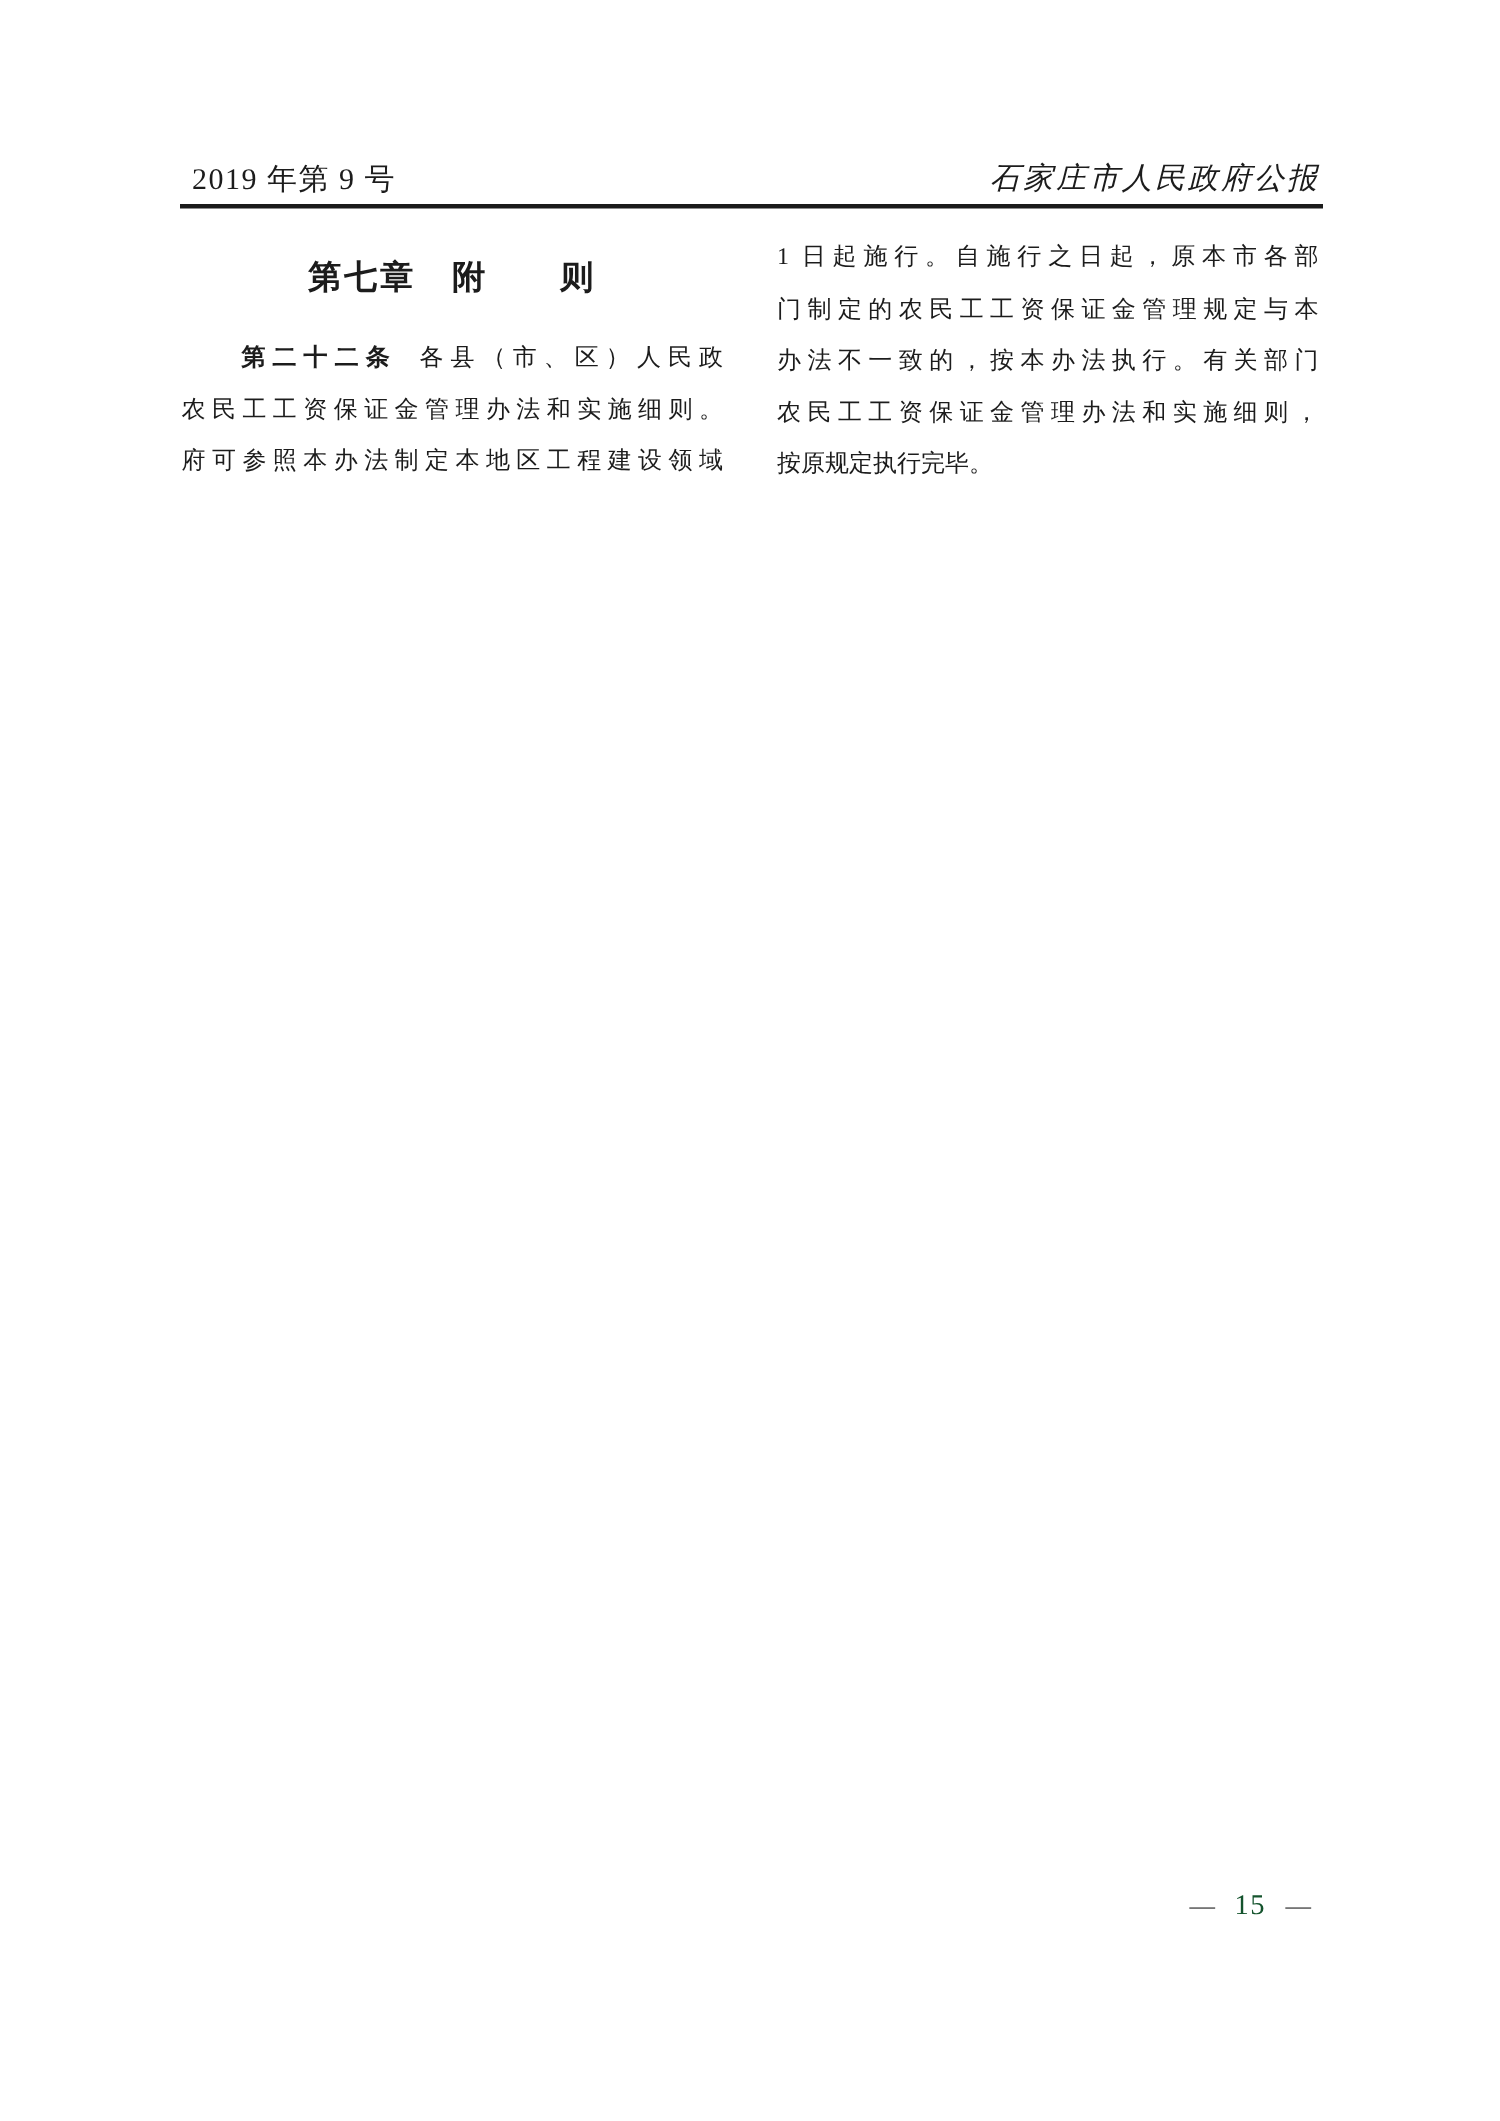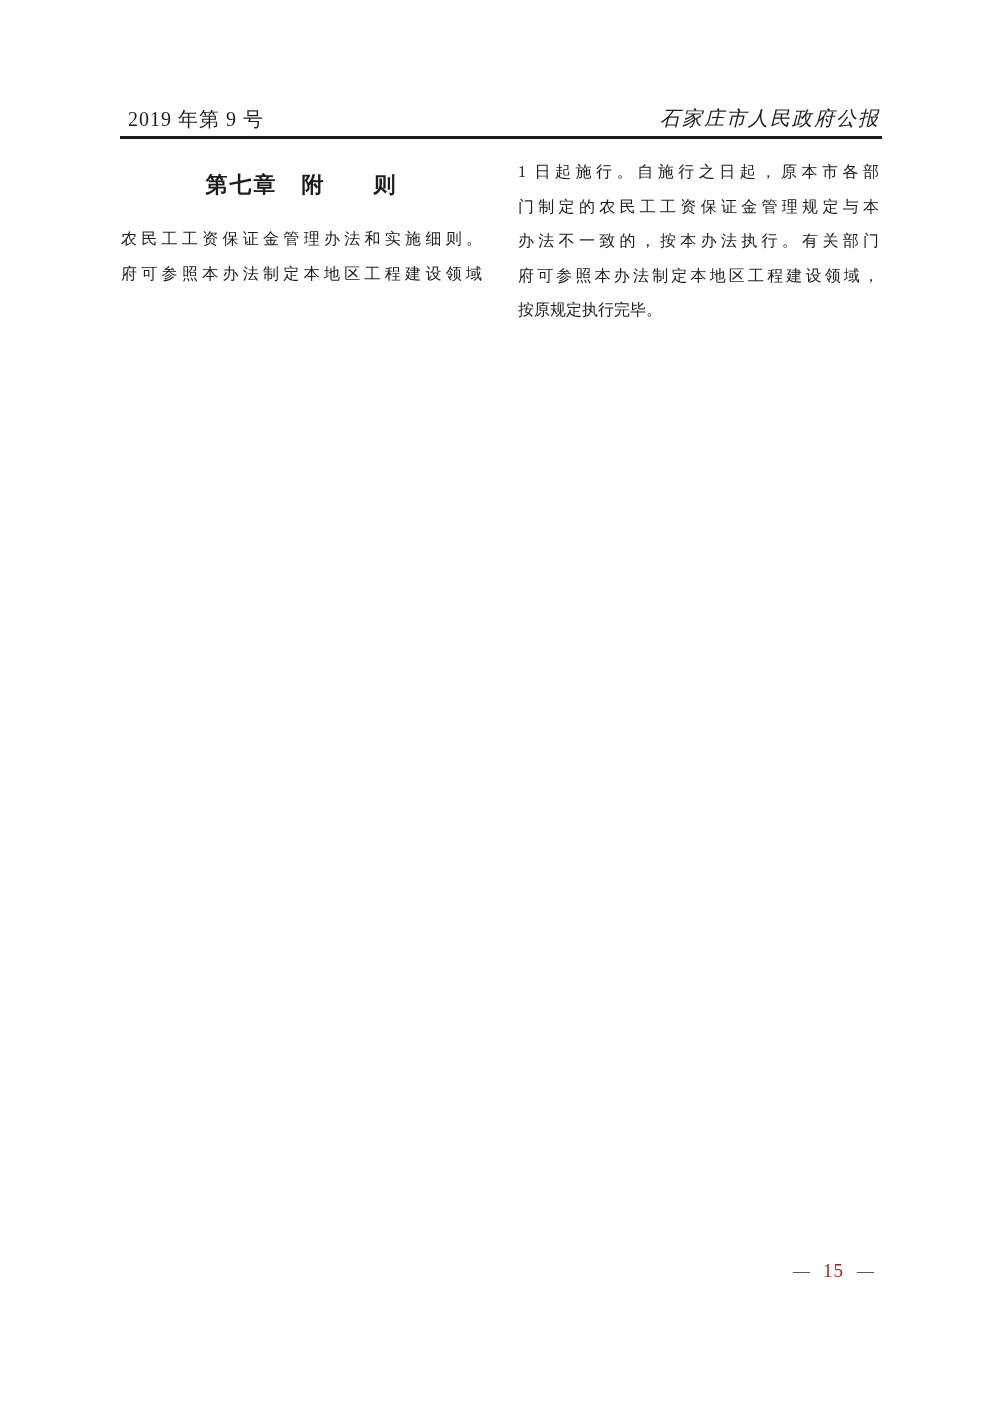--- a/index.html
+++ b/index.html
@@ -66,50 +66,53 @@
     font-weight: bold;
     margin-right: 0.95em;
   }
   
   .footer {
     position: absolute; top: 1260px; right: 126px;
     display: flex; align-items: center; gap: 13px;
     font-size: 19px;
   }
   .footer .dash { color: #3c3c3c; font-size: 17px; }
-  .footer .num { color: #b91c1c; letter-spacing: 1px; }
+  .footer .num { color: #14532d; letter-spacing: 1px; }
 </style>
 </head>
 <body>
 
 <div class="page">
 
   <div>
     <div class="header-issue">2019 年第 9 号</div>
     <div class="header-pub">石家庄市人民政府公报</div>
     <div class="header-rule"></div>
   </div>
 
   <div class="columns">
 
     <div class="col">
       <div class="chapter-heading">第七章　附　　则</div>
 
       <div>
+        <div class="line indent">
+          <span class="article-label">第二十二条</span><span>各县（市、区）人民政</span>
+        </div>
         <div class="line">农民工工资保证金管理办法和实施细则。</div>
         <div class="line">府可参照本办法制定本地区工程建设领域</div>
       </div>
 
     </div>
 
     <div class="col">
       <div class="line">1 日起施行。自施行之日起，原本市各部</div>
       <div class="line">门制定的农民工工资保证金管理规定与本</div>
       <div class="line">办法不一致的，按本办法执行。有关部门</div>
-      <div class="line">府可参照本办法制定本地区工程建设领域，</div>
+      <div class="line">农民工工资保证金管理办法和实施细则，</div>
       <div class="line last">按原规定执行完毕。</div>
     </div>
 
   </div>
 
   <div class="footer">
     <span class="dash">—</span>
     <span class="num">15</span>
     <span class="dash">—</span>
   </div>

